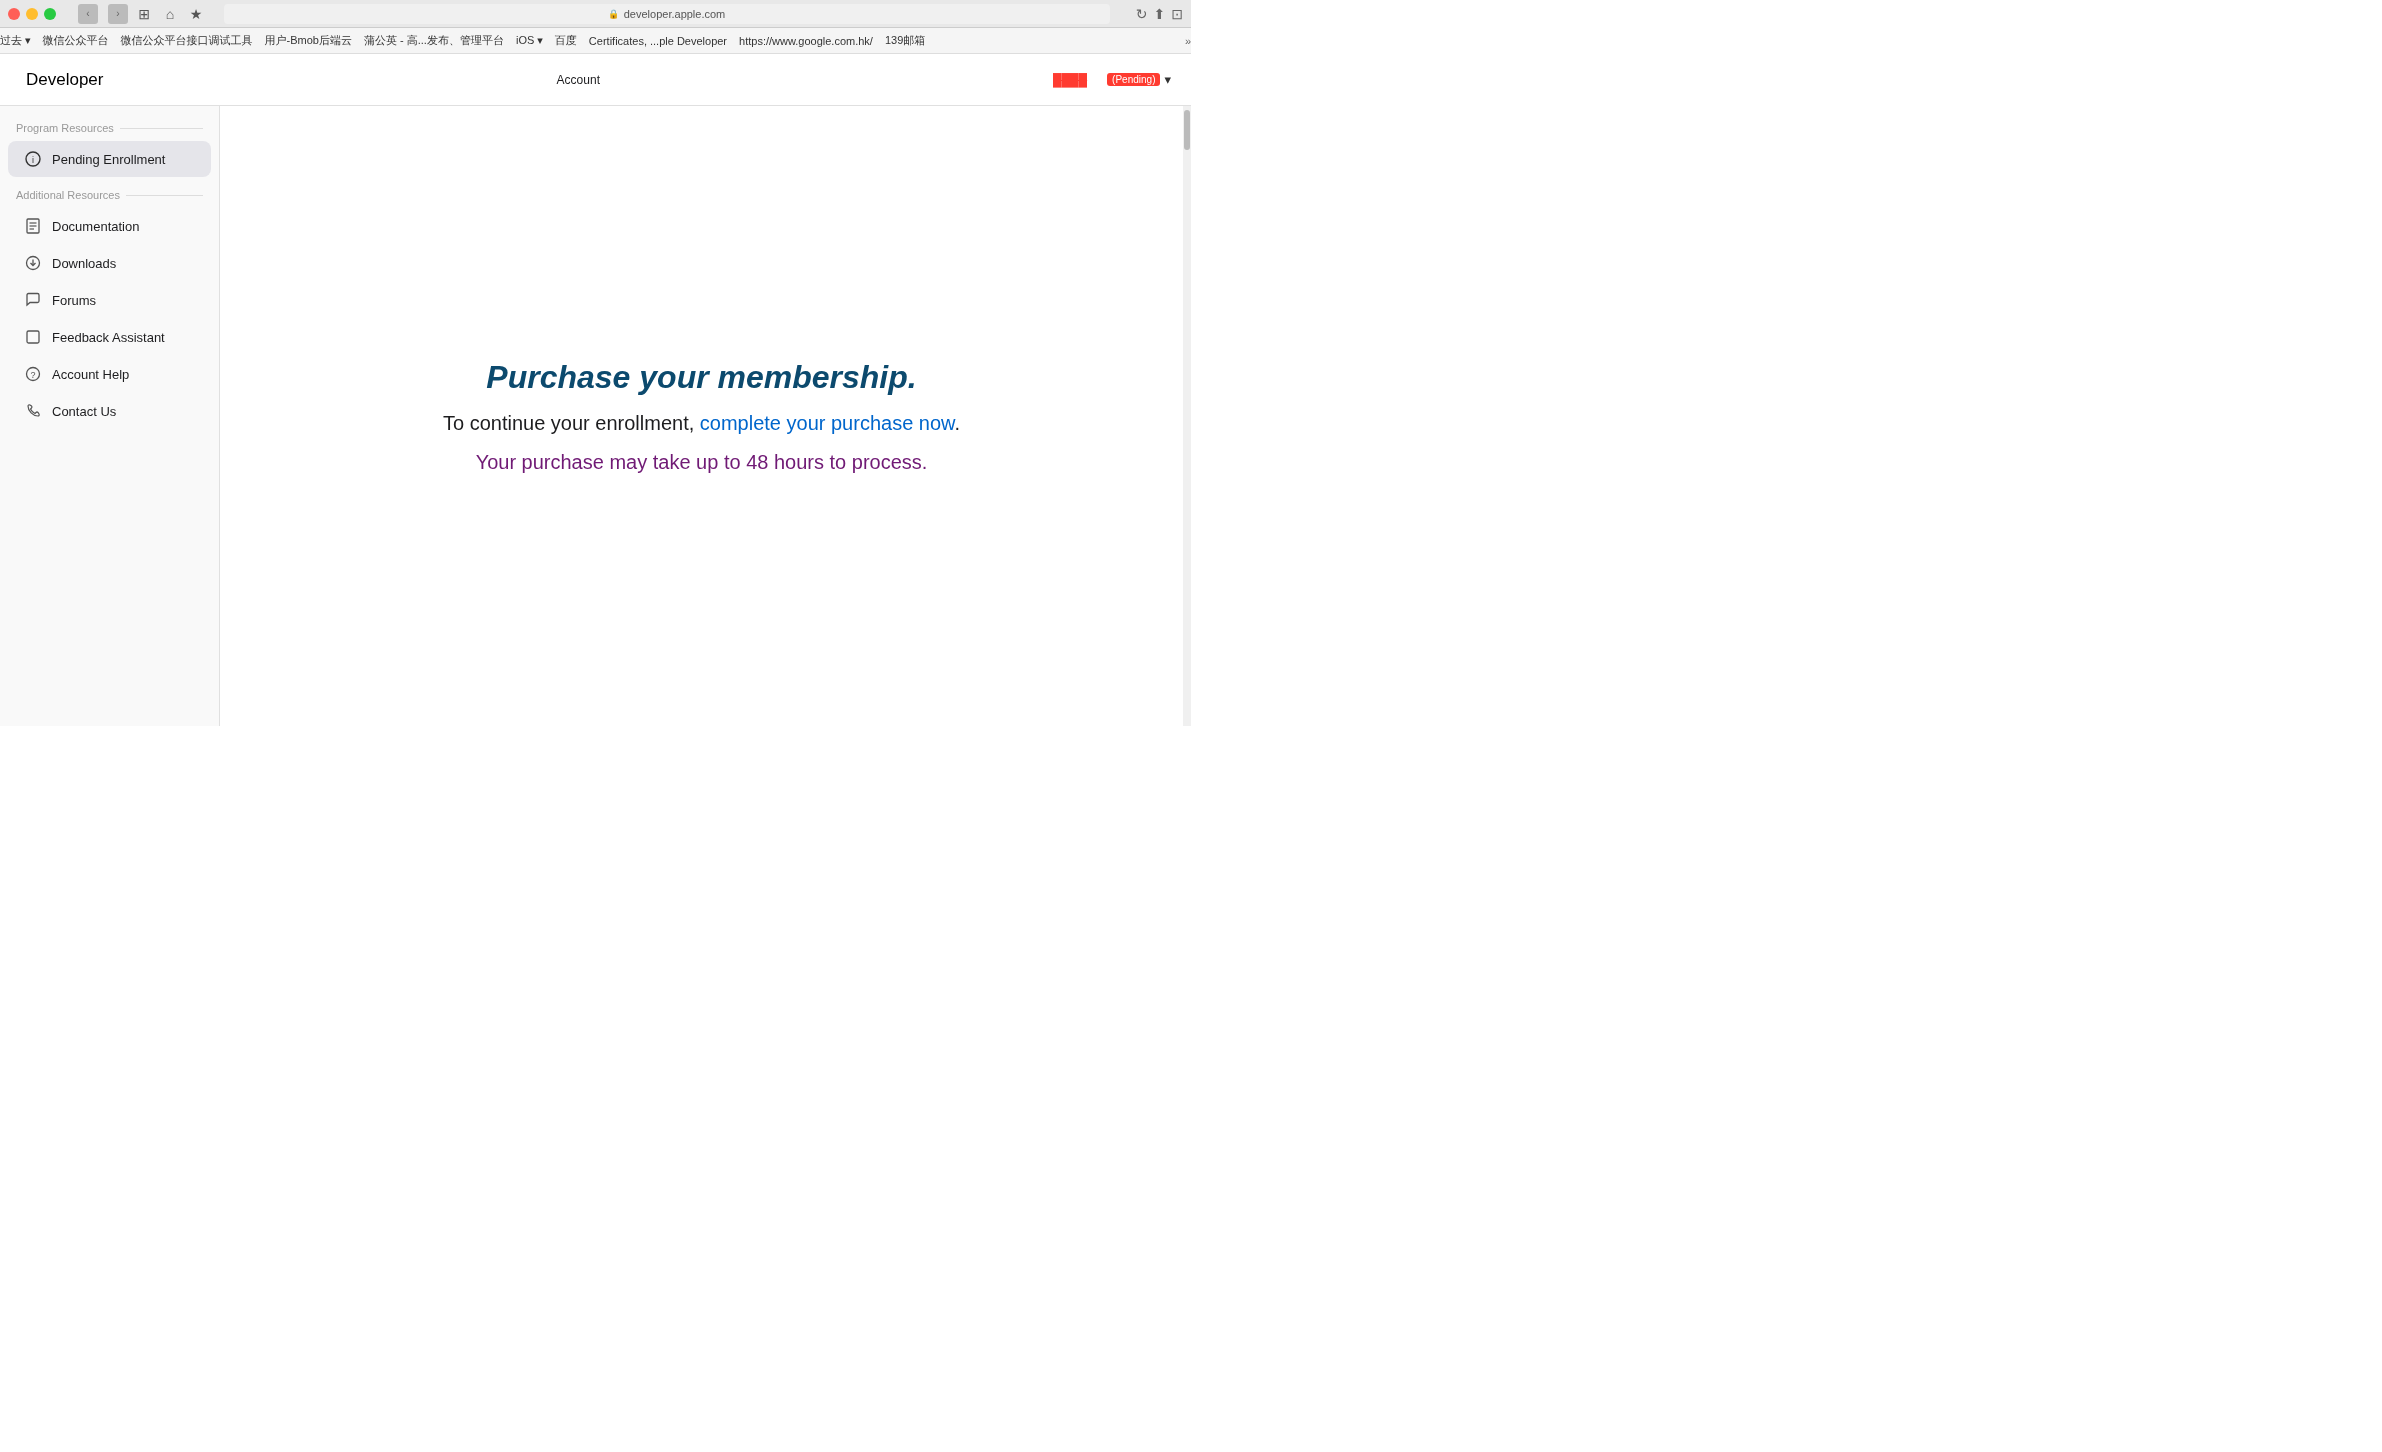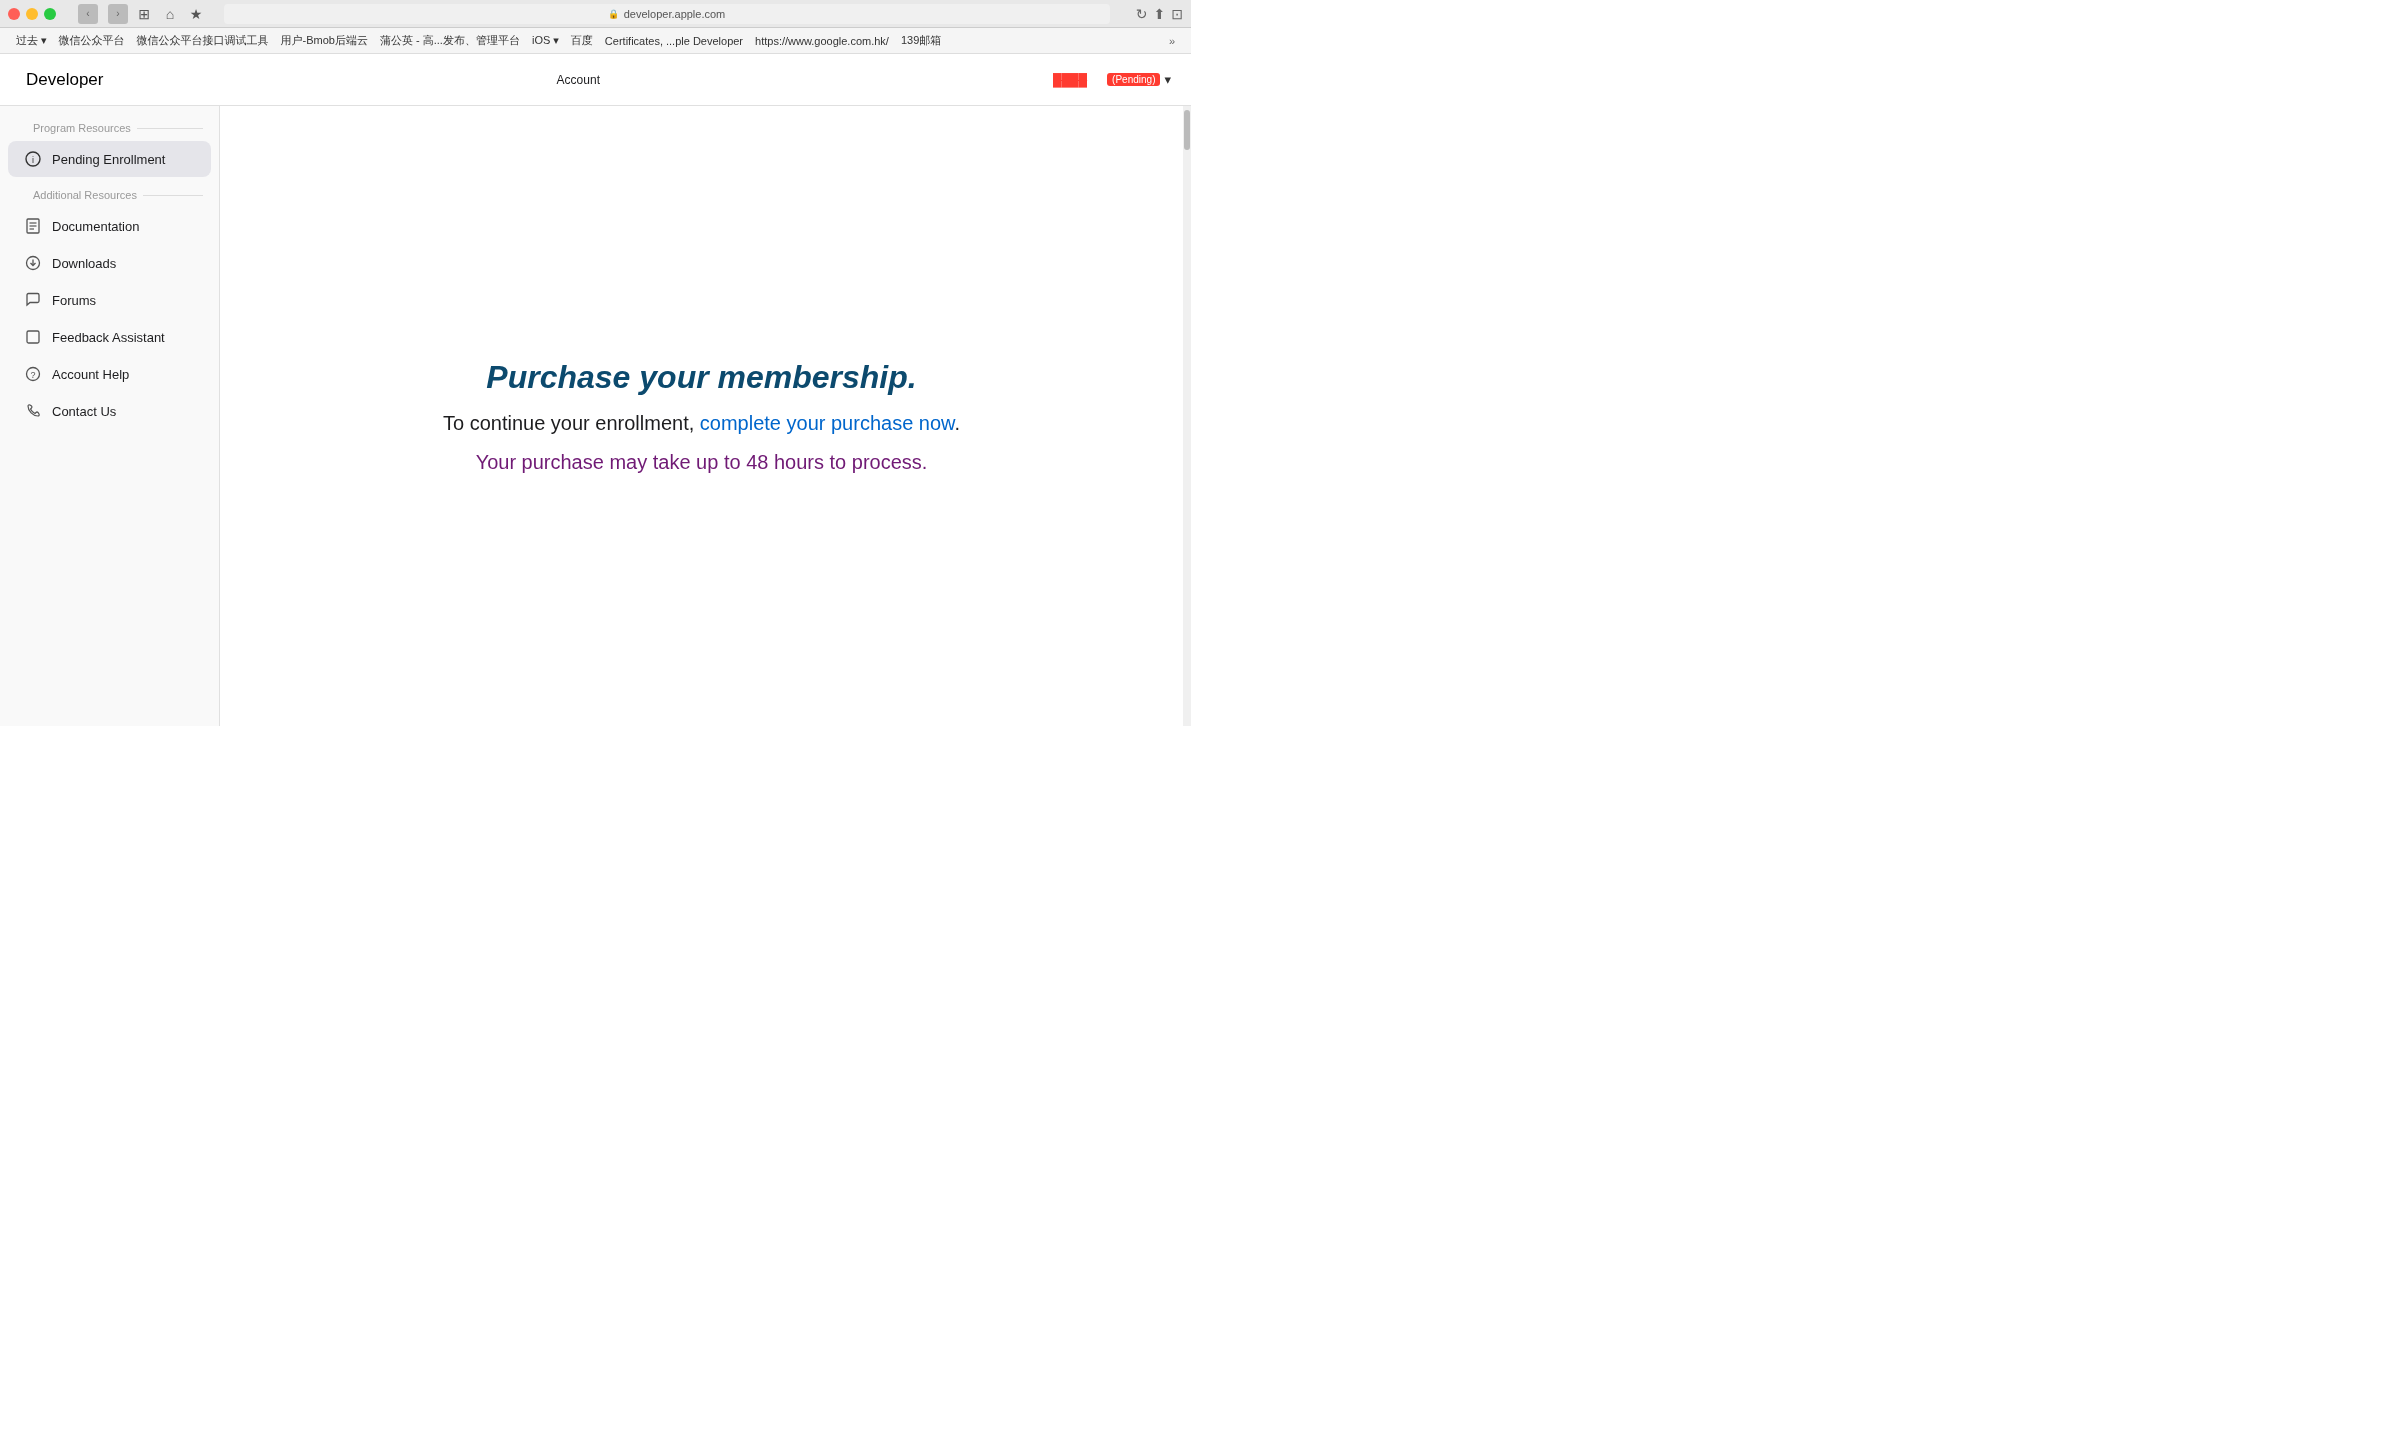--- a/index.html
+++ b/index.html
@@ -49,21 +49,21 @@
     .share-icon { font-size: 14px; color: #666; cursor: pointer; }
     .expand-icon { font-size: 14px; color: #666; cursor: pointer; }
 
     
     .bookmarks-bar {
       height: 26px;
       background: #f5f5f5;
       border-bottom: 1px solid #ddd;
       display: flex;
       align-items: center;
-      padding: 0 16px;
+      padding: 0 0;
       gap: 12px;
       font-size: 11px;
       color: #333;
       overflow: hidden;
     }
     .bookmark-item { cursor: pointer; white-space: nowrap; color: #333; }
     .bookmark-more { color: #666; margin-left: auto; }
 
     
     .site-header {
@@ -97,21 +97,20 @@
       overflow-y: auto;
     }
 
     .sidebar-section-label {
       font-size: 11px;
       color: #999;
       padding: 0 16px 6px 16px;
       display: flex;
       align-items: center;
       gap: 6px;
-      margin-left: 17px;
     }
     .sidebar-section-label::after {
       content: '';
       flex: 1;
       height: 1px;
       background: #ddd;
     }
 
     .sidebar-item {
       display: flex;

